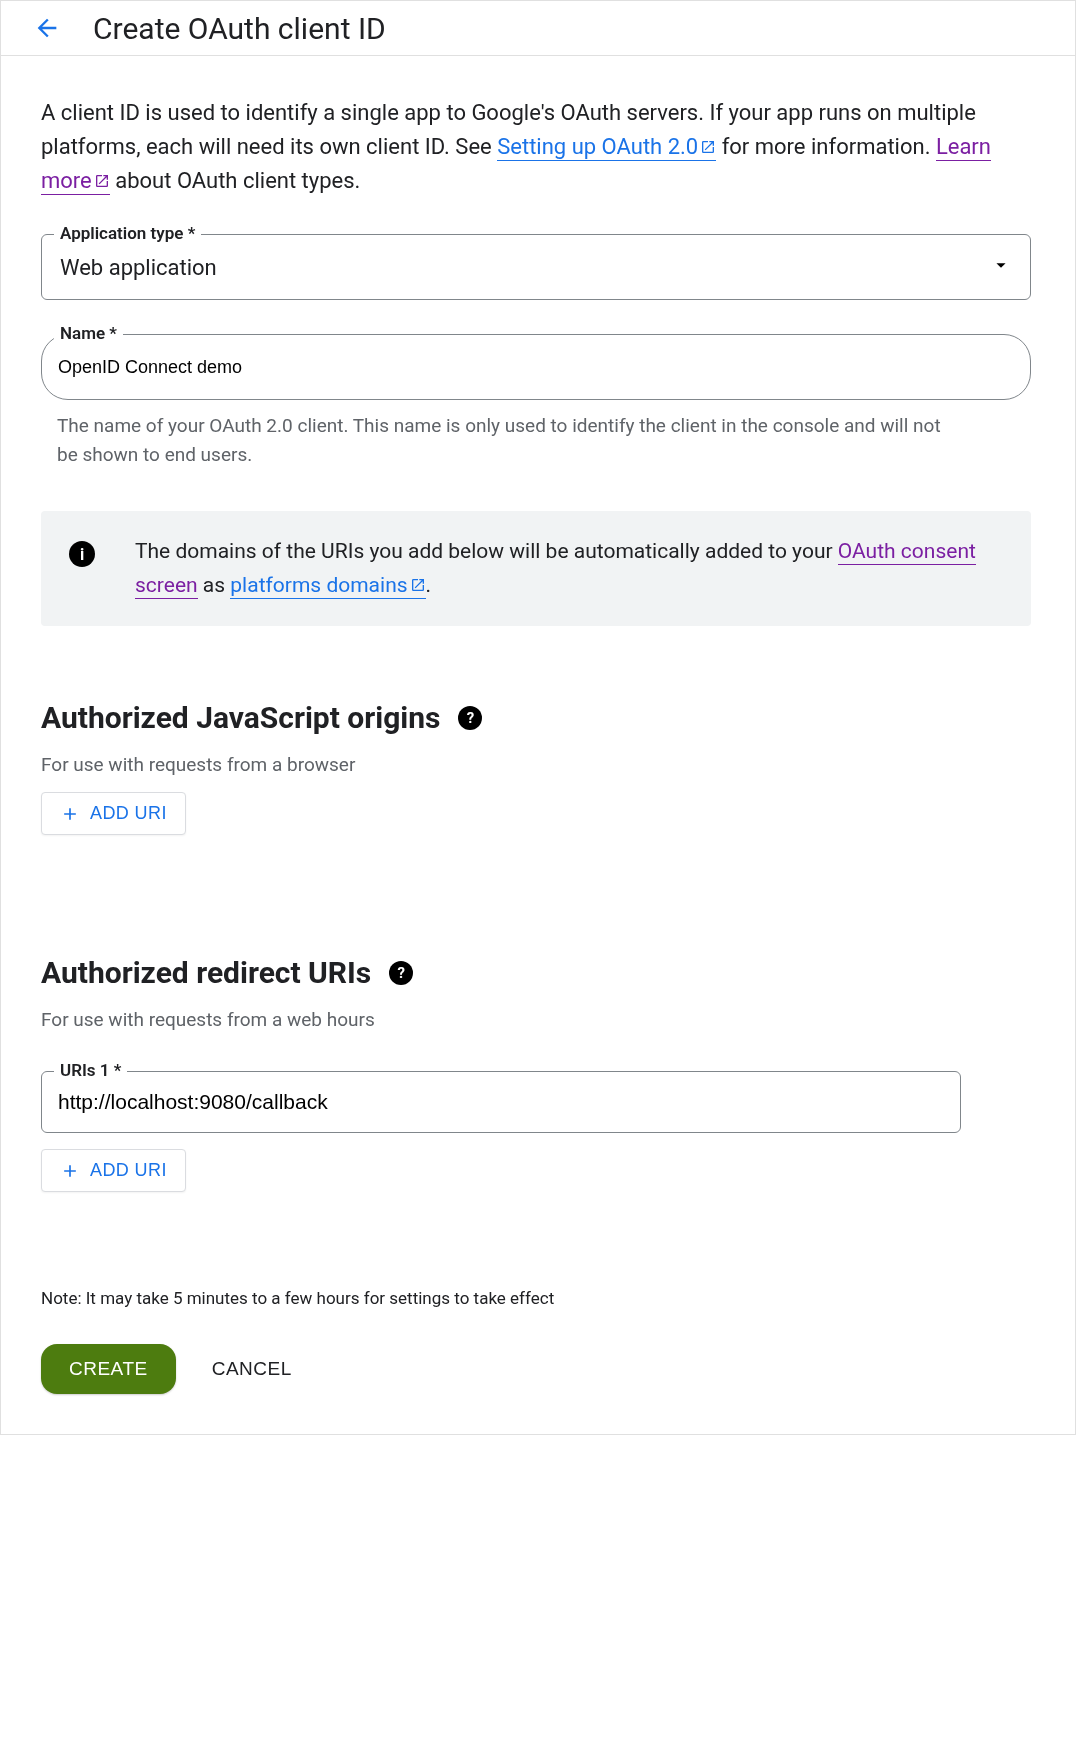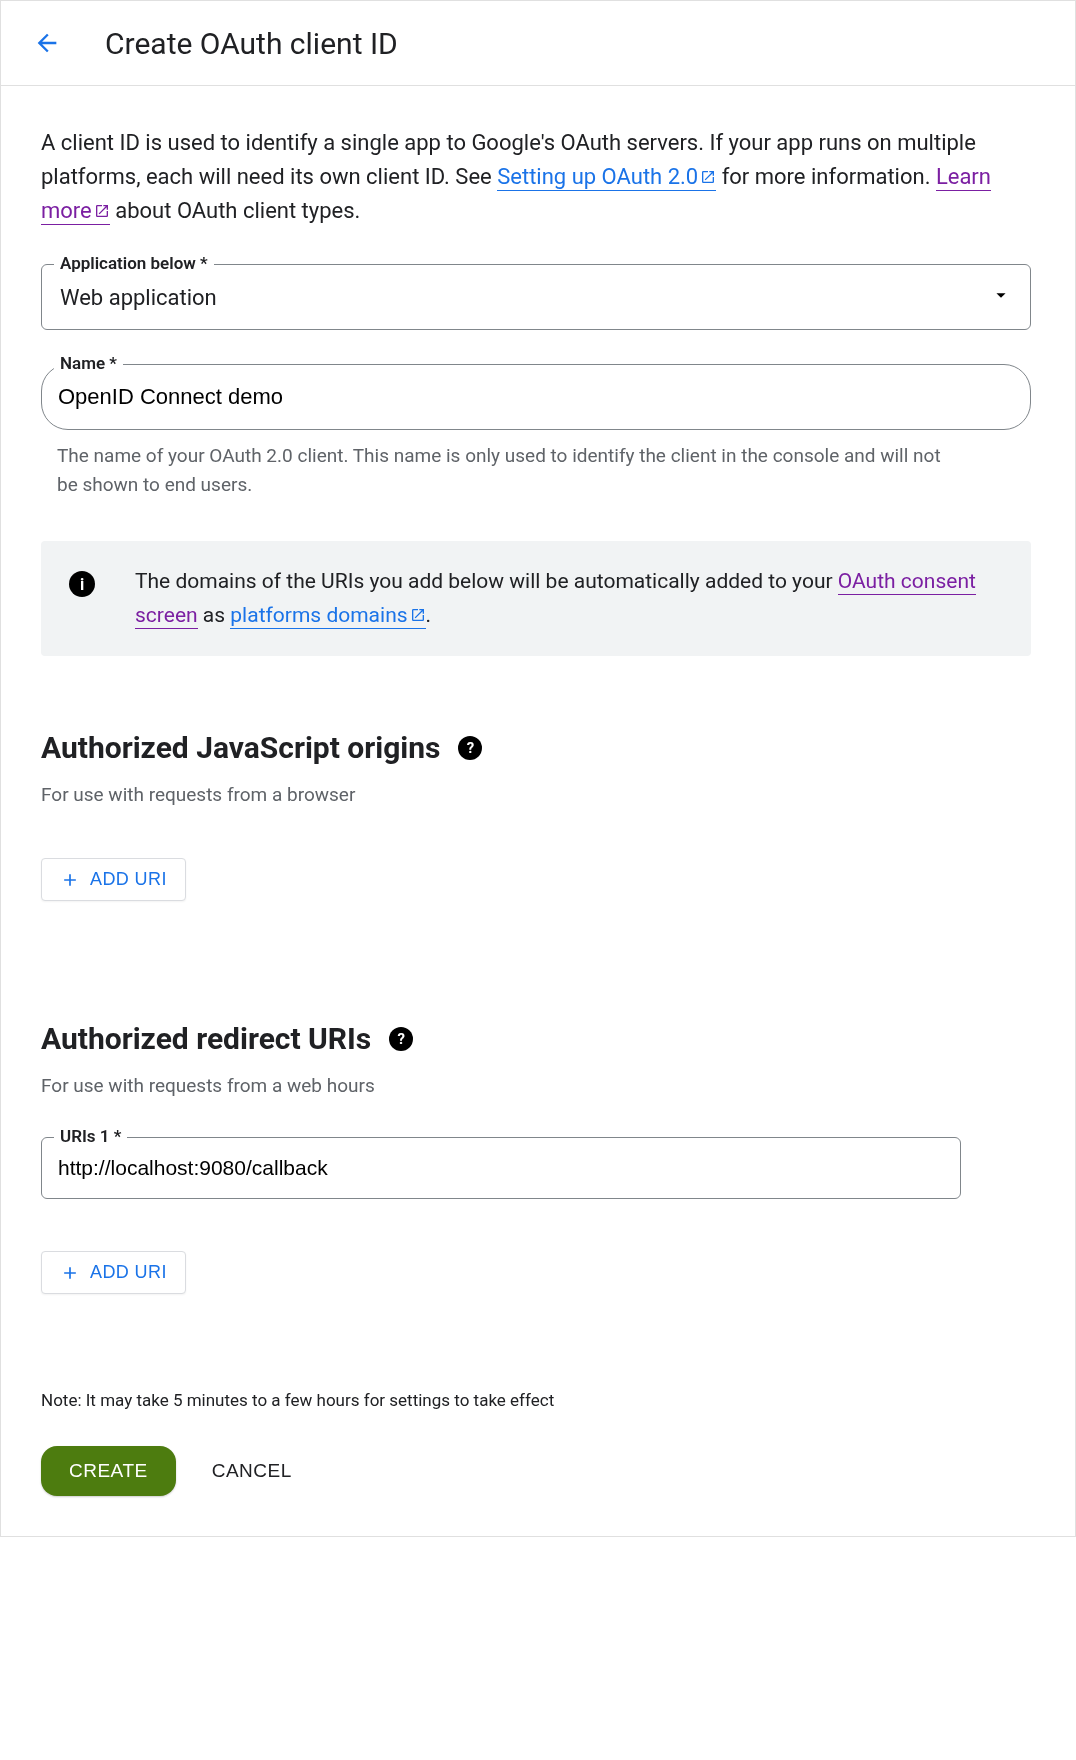--- a/index.html
+++ b/index.html
@@ -7,23 +7,22 @@
     font-family: Roboto, "Helvetica Neue", Arial, sans-serif;
     background: #fff;
     color: #202124;
     width: 1076px;
     margin: 0 auto;
     border: 1px solid #e0e0e0;
   }
   .header {
     display: flex;
     align-items: center;
-    padding: 24px 28px;
+    padding: 9px 28px;
     border-bottom: 1px solid #e0e0e0;
-    gap: 12px;
   }
   .back-btn {
     width: 36px; height: 36px;
     display: flex; align-items: center; justify-content: center;
     cursor: pointer;
     margin-right: 28px;
   }
   .back-btn svg { width: 28px; height: 28px; }
   .page-title {
     font-size: 30px;
@@ -62,21 +61,21 @@
     color: #202124;
   }
   .field-label.plain { font-weight: 600; }
   .select-field { display:flex; align-items:center; justify-content:space-between; padding: 16px 18px; cursor:pointer; min-height:64px;}
   .select-value { font-size: 22px; }
   .caret svg { width: 22px; height: 22px; }
   .text-input {
     width: 100%;
     border: none;
     outline: none;
-    font-size: 22px;
+    font-size: 18px;
     padding: 18px 16px;
     background: transparent;
     min-height: 64px;
   }
   .helper {
     font-size: 19px;
     color: #5f6368;
     margin: 10px 4px 0 16px;
     line-height: 1.5;
     max-width: 900px;
@@ -113,21 +112,21 @@
   .help-icon {
     width:24px;height:24px;border-radius:50%;
     background:#000;color:#fff;
     display:inline-flex;align-items:center;justify-content:center;
     font-size:15px;font-weight:700;
   }
   .section { margin-top: 74px; }
   .section-sub { font-size:19px; color:#5f6368; margin-top:18px; }
 
   .add-uri-btn {
-    margin-top: 52px;
+    margin-top: 16px;
     display:inline-flex;
     align-items:center;
     gap:10px;
     border:1px solid #dadce0;
     border-radius:4px;
     padding: 10px 18px;
     color:#1a73e8;
     font-size:18px;
     font-weight:500;
     letter-spacing:.4px;
@@ -183,21 +182,21 @@
           <path fill="#1a73e8" d="M14 3v2h3.59L7 15.59 8.41 17 19 6.41V10h2V3h-7zM19 19H5V5h7V3H5a2 2 0 0 0-2 2v14a2 2 0 0 0 2 2h14a2 2 0 0 0 2-2v-7h-2v7z"></path>
         </svg></a>
     <span> for more information. </span>
     <a href="#" class="link-purple"><span>Learn more</span><svg class="ext-icon" viewBox="0 0 24 24">
           <path fill="#7b1fa2" d="M14 3v2h3.59L7 15.59 8.41 17 19 6.41V10h2V3h-7zM19 19H5V5h7V3H5a2 2 0 0 0-2 2v14a2 2 0 0 0 2 2h14a2 2 0 0 0 2-2v-7h-2v7z"></path>
         </svg></a>
     <span> about OAuth client types.</span>
   </p>
 
   <div class="field" style="max-width:990px;">
-    <span class="field-label">Application below *</span>
+    <span class="field-label">Application type *</span>
     <div class="select-field">
       <span class="select-value">Web application</span>
       <span class="caret"><svg viewBox="0 0 24 24">
             <path fill="#000" d="M7 10l5 5 5-5z"></path>
           </svg></span>
     </div>
   </div>
 
   <div class="field" style="max-width:990px; margin-top:34px;border-radius:27px;">
     <span class="field-label">Name *</span>

